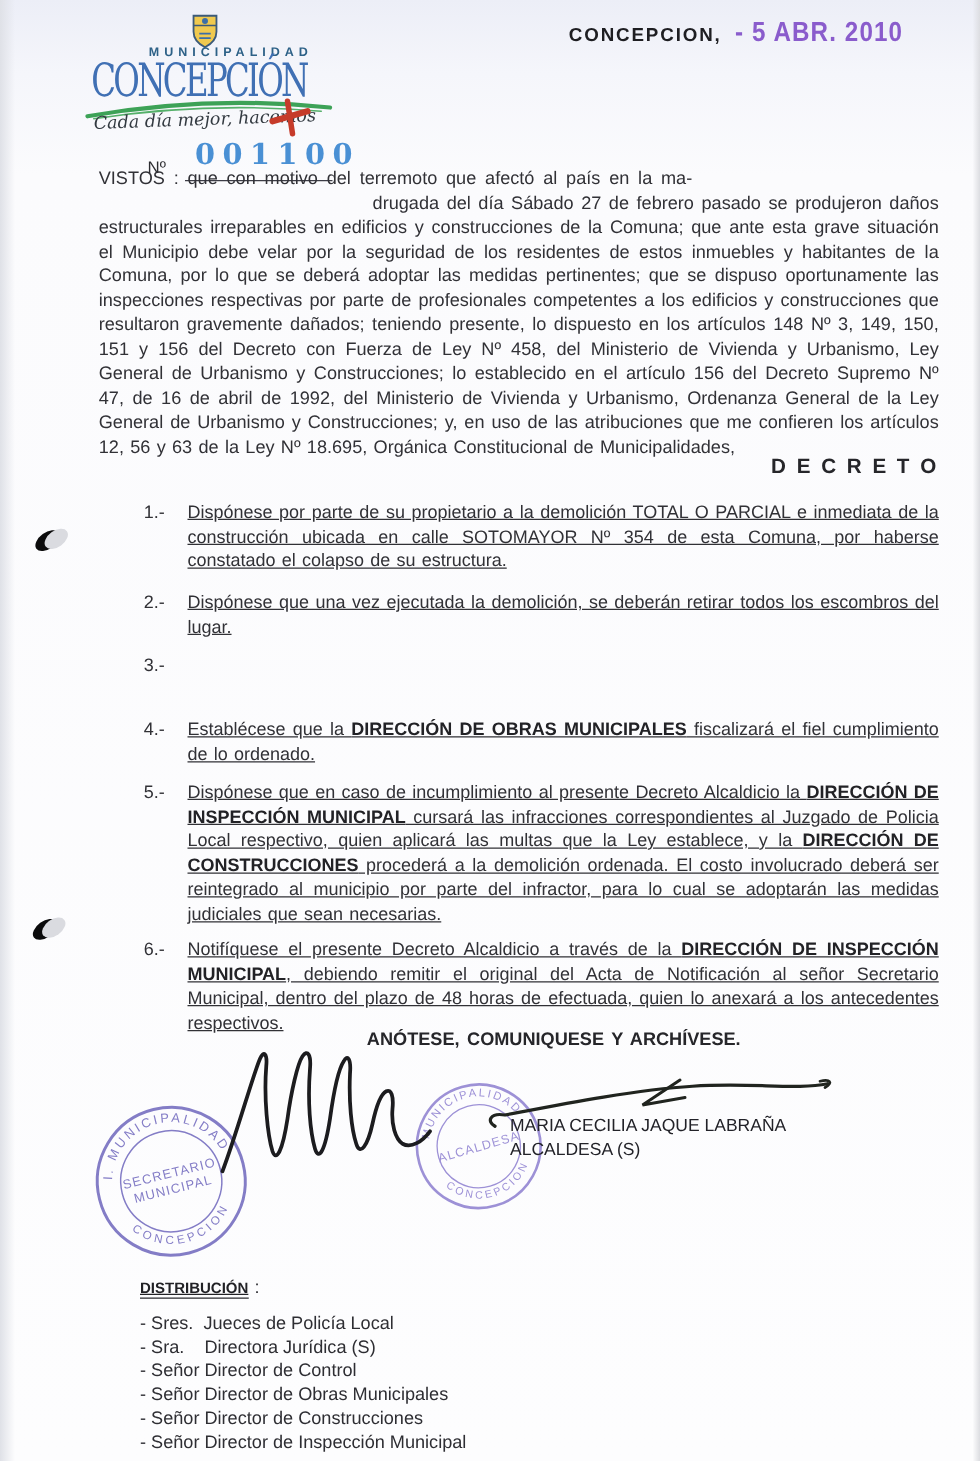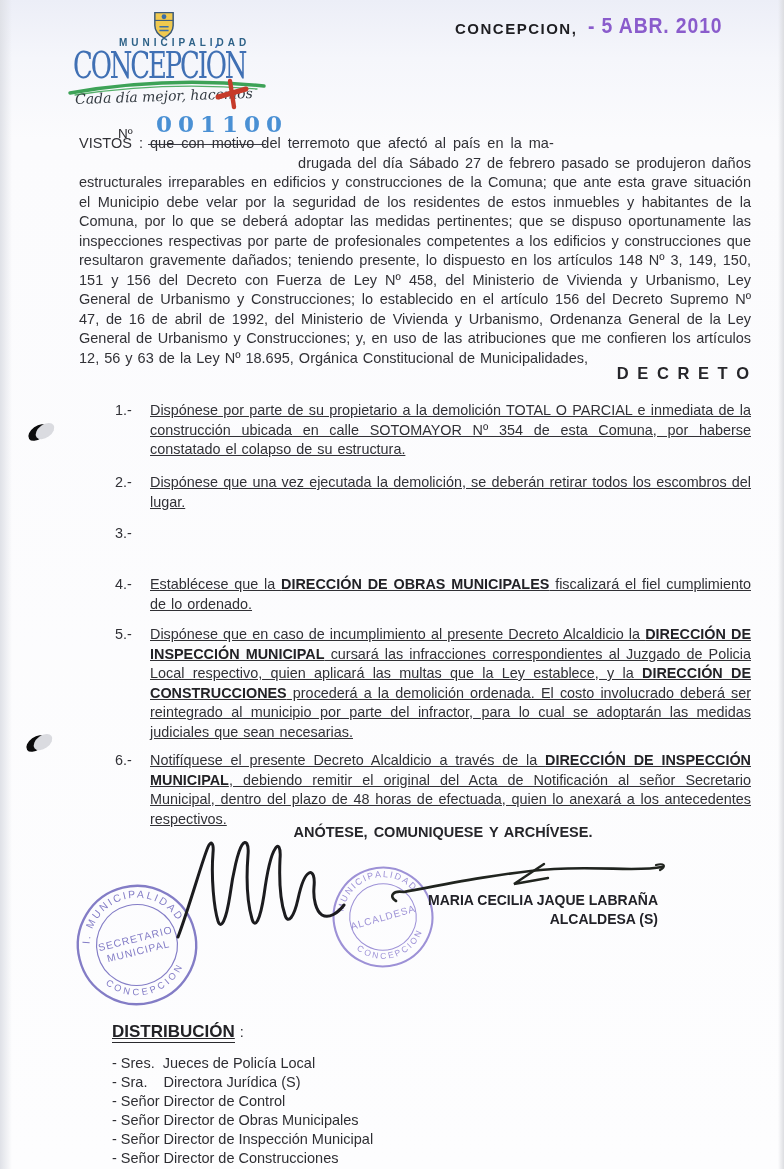--- a/index.html
+++ b/index.html
@@ -69,27 +69,27 @@
     font-weight:bold; font-size:14.5px; word-spacing:2px; color:#26262a;
     transform:translateX(28px);}
 
   
   .stamp{position:absolute; opacity:0.85;}
   .stamp-left{left:68px; top:876px; width:138px; height:138px; color:var(--stamp_violet);}
   .stamp-right{left:326px; top:860px; width:114px; height:114px; color:var(--stamp_purple);}
   .sig{position:absolute;}
   .sig-secretario{left:168px; top:833px; width:182px; height:112px;}
   .sig-alcaldesa{left:386px; top:856px; width:290px; height:55px;}
-  .name-block{position:absolute; text-align:right; font-weight:bold; color:#222228;}
+  .name-block{position:absolute; text-align:left; font-weight:normal; color:#222228;}
   .nb-right{left:408px; top:891px; width:250px; font-size:14px; line-height:19px;}
   .nb-left{left:132px; top:957px; width:212px; font-size:14.5px; line-height:19px;}
 
   
   .distribution{position:absolute; left:112px; top:1022px; font-size:14.5px; color:#2e2e33;}
-  .dist-title{font-weight:bold; font-size:17px; color:#222226;
+  .dist-title{font-weight:bold; font-size:12px; color:#222226;
     text-decoration:underline; border-bottom:1.5px solid #2a2a2e; padding-bottom:1px;}
   .dist-colon{margin-left:5px;}
   #dist-list{margin-top:12px;}
   .dist-item{line-height:19px; white-space:pre;}
 </style>
 </head>
 <body>
 
 <div class="page">
 
@@ -218,18 +218,18 @@
 
   <div class="distribution">
     <div>
       <span class="dist-title">DISTRIBUCIÓN</span><span class="dist-colon">:</span>
     </div>
     <div id="dist-list">
         <div class="dist-item">- Sres.  Jueces de Policía Local</div>
         <div class="dist-item">- Sra.    Directora Jurídica (S)</div>
         <div class="dist-item">- Señor Director de Control</div>
         <div class="dist-item">- Señor Director de Obras Municipales</div>
+        <div class="dist-item">- Señor Director de Construcciones</div>
         <div class="dist-item">- Señor Director de Inspección Municipal</div>
-        <div class="dist-item">- Señor Director de Construcciones</div>
       </div>
   </div>
 
 </div>
 
 </body></html>

